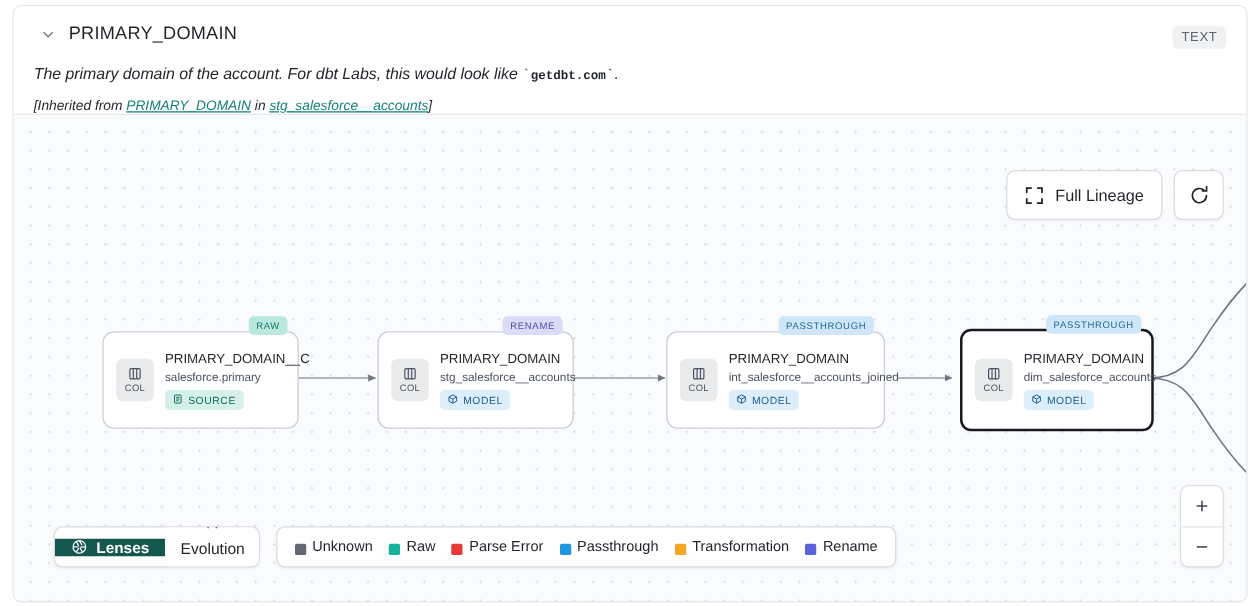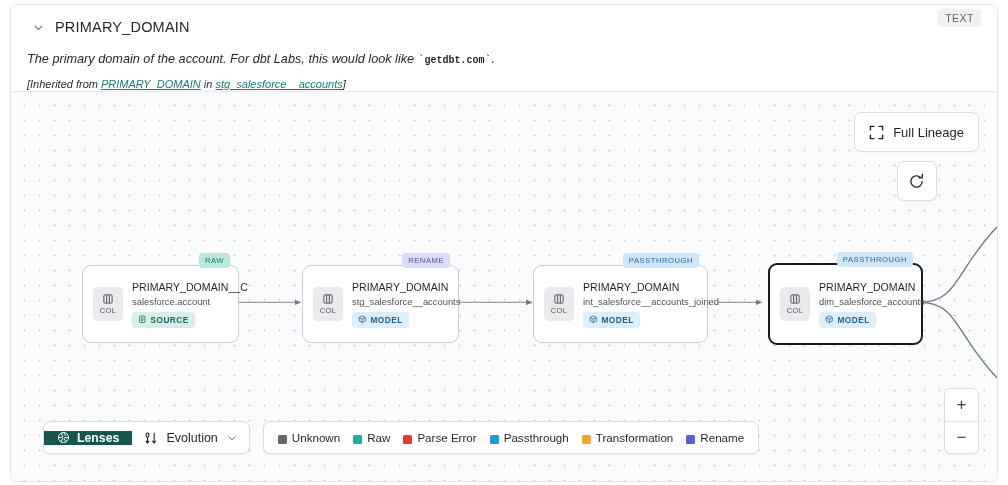--- a/index.html
+++ b/index.html
@@ -61,21 +61,21 @@
 
   .col-title {
     font-size: 14.5px;
     color: #1f2328;
     letter-spacing: .2px;
   }
 
   .text-badge {
     position: absolute;
     right: 16px;
-    top: 4px;
+    top: 16px;
     background: #f0f1f3;
     color: #5b6370;
     font-size: 10.5px;
     letter-spacing: .5px;
     padding: 3px 7px;
     border-radius: 4px;
   }
 
   .desc {
     margin-top: 11px;
@@ -120,25 +120,24 @@
     background-size: 15px 15px;
     background-position: 6px 6px;
     border-top: 1px solid #e6e8eb;
     overflow: hidden;
   }
 
   
   .top-controls {
     position: absolute;
     right: 18px;
-    top: 20px;
-    display: flex;
-    align-items: center;
+    top: 44px;
+    display: flex;
+    align-items: flex-start;
     gap: 9px;
-    flex-direction: column;
   }
 
   .btn-white {
     background: #ffffff;
     border: 1px solid #d9dce1;
     border-radius: 7px;
     height: 40px;
     display: flex;
     align-items: center;
     gap: 9px;
@@ -217,21 +216,20 @@
     margin-top: 2px;
     align-self: flex-start;
     display: inline-flex;
     align-items: center;
     gap: 4px;
     font-size: 8.3px;
     letter-spacing: .45px;
     padding: 3px 6px;
     border-radius: 4px;
     white-space: nowrap;
-    font-weight: bold;
   }
   .type-badge.source { background: #d6efe9; color: #0e6a61; }
   .type-badge.model  { background: #ddeefb; color: #1a5f8f; }
   .type-badge svg { display: block; }
 
   .lens-tag {
     position: absolute;
     top: -13px;
     font-size: 7.6px;
     letter-spacing: .55px;
@@ -287,20 +285,21 @@
 
   .evolution-btn {
     background: #ffffff;
     color: #1f2328;
     display: flex;
     align-items: center;
     gap: 8px;
     padding: 0 11px 0 12px;
     font-size: 12.5px;
     cursor: pointer;
+    flex-direction: column;
   }
   .evolution-btn svg { display:block; }
   .evo-caret { color:#5b6370; }
 
   .legend {
     display: flex;
     align-items: center;
     gap: 13px;
     height: 33px;
     padding: 0 14px;
@@ -420,21 +419,21 @@
         <div class="lens-tag raw">RAW</div>
         <div class="col-chip">
           <svg viewBox="0 0 14 14" width="12" height="12" fill="none" stroke="#4b5260" stroke-width="1.1">
             <rect x="2.2" y="2.2" width="9.6" height="9.6" rx="1.2"></rect>
             <path d="M5.4 2.2 V11.8 M8.6 2.2 V11.8"></path>
           </svg>
           <span class="lbl">COL</span>
         </div>
         <div class="node-body">
           <span class="node-name">PRIMARY_DOMAIN__C</span>
-          <span class="node-table">salesforce.account</span>
+          <span class="node-table">salesforce.primary</span>
           <span class="type-badge source">
             <svg viewBox="0 0 12 12" width="8.5" height="8.5" fill="none" stroke="#0e6a61" stroke-width="1.1">
               <rect x="2.3" y="1.4" width="7.4" height="9.2" rx="1"></rect>
               <path d="M4.1 4 H7.9 M4.1 6 H7.9 M4.1 8 H7"></path>
             </svg>
             <span>SOURCE</span>
           </span>
         </div>
       </div>
 

